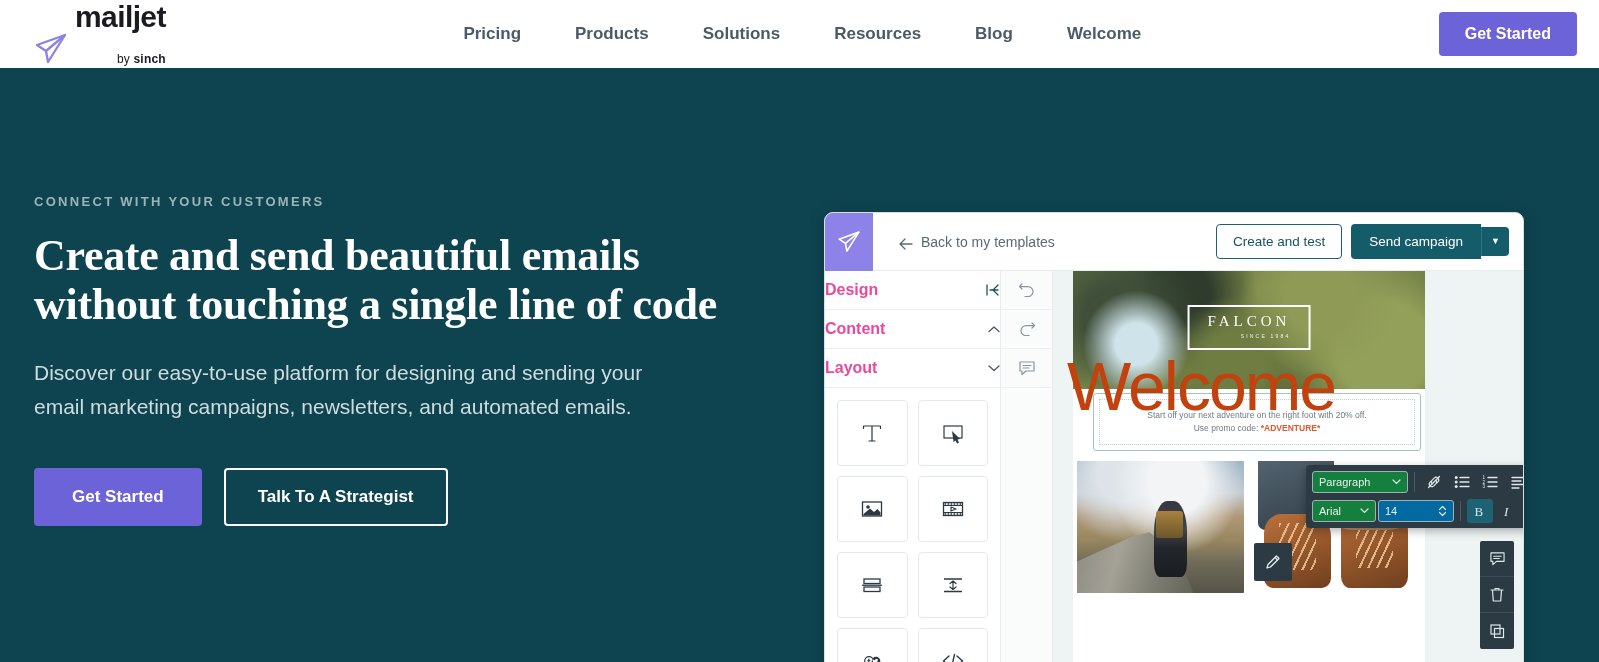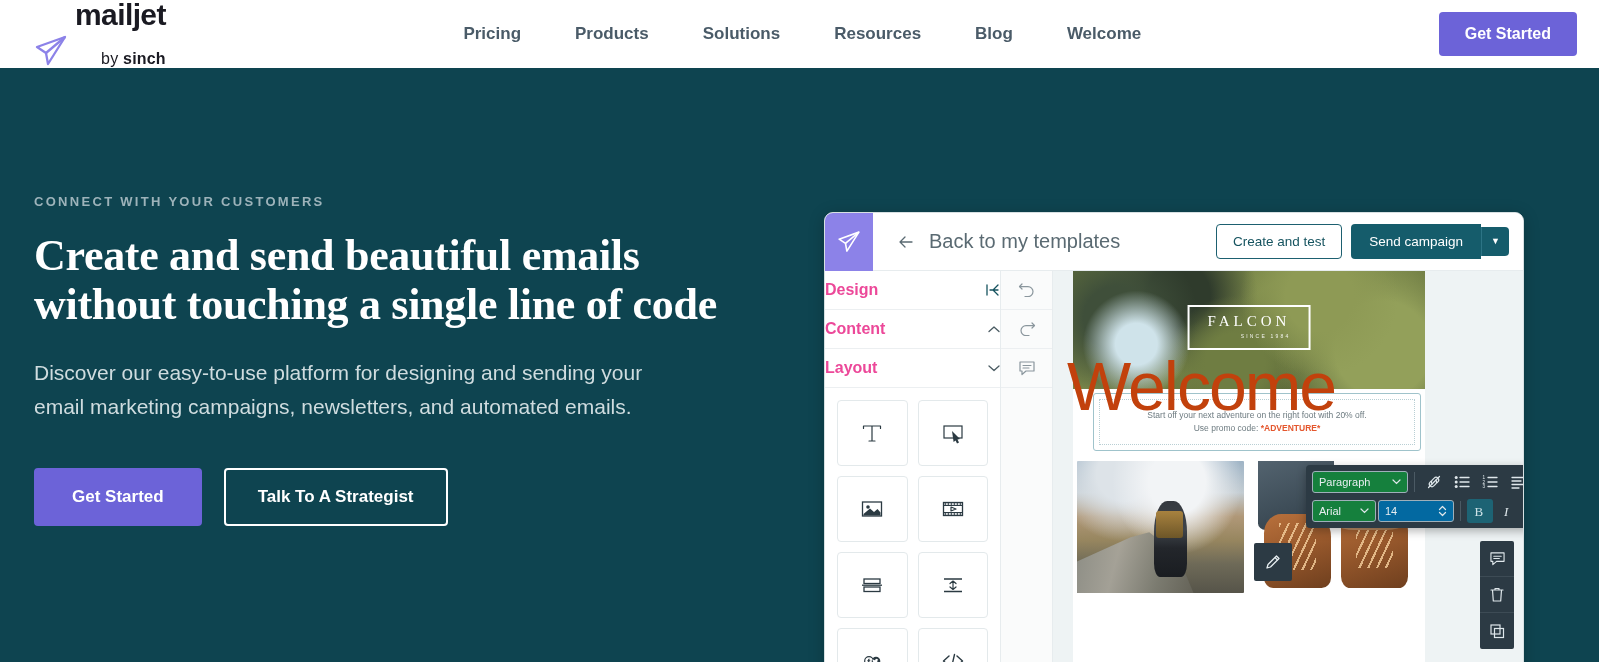--- a/index.html
+++ b/index.html
@@ -17,21 +17,21 @@
     position: relative; z-index: 40;
   }
   .brand { display: flex; align-items: flex-end; margin-left: 34px; }
   .brand-mark { width: 34px; height: 34px; margin-right: 7px; }
   .brand-textwrap { display: flex; flex-direction: column; align-items: flex-end; }
   .brand-name {
     font-size: 30px; font-weight: bold; color: #1a1a22;
     letter-spacing: -0.6px; line-height: 1;
   }
   .brand-sub {
-    font-size: 16px; color: #1a1a22; letter-spacing: 0.2px;
+    font-size: 12px; color: #1a1a22; letter-spacing: 0.2px;
     margin-top: 20px;
   }
   .brand-sub b { font-weight: bold; }
 
   .nav-links {
     display: flex; align-items: center; gap: 54px;
     margin: 12px auto;
   }
   .nav-link {
     font-size: 17px; font-weight: bold; color: #4a5b68;
@@ -87,22 +87,22 @@
   }
   .mock-top {
     height: 58px; background: #fff; display: flex; align-items: center;
     border-bottom: 1px solid #e7ecee; flex: none;
   }
   .mock-logo {
     width: 48px; height: 58px; background: #8c82e8;
     display: flex; align-items: center; justify-content: center; flex: none;
   }
   .back-link {
-    display: flex; align-items: center; gap: 16px;
-    margin-left: 26px; font-size: 20px; color: #5a6a72; cursor: pointer;
+    display: flex; align-items: flex-end; gap: 8px;
+    margin-left: 26px; font-size: 14px; color: #5a6a72; cursor: pointer;
   }
   .mock-top-right { margin-left: auto; display: flex; align-items: center; margin-right: 14px; }
   .btn-preview {
     border: 1px solid #1d6070; color: #15535f; background: #fff;
     font-size: 13.5px; padding: 9px 16px; border-radius: 4px;
     cursor: pointer; margin-right: 9px;
   }
   .btn-send {
     background: #155c6b; color: #fff; border: none;
     font-size: 13.5px; padding: 10px 18px;

